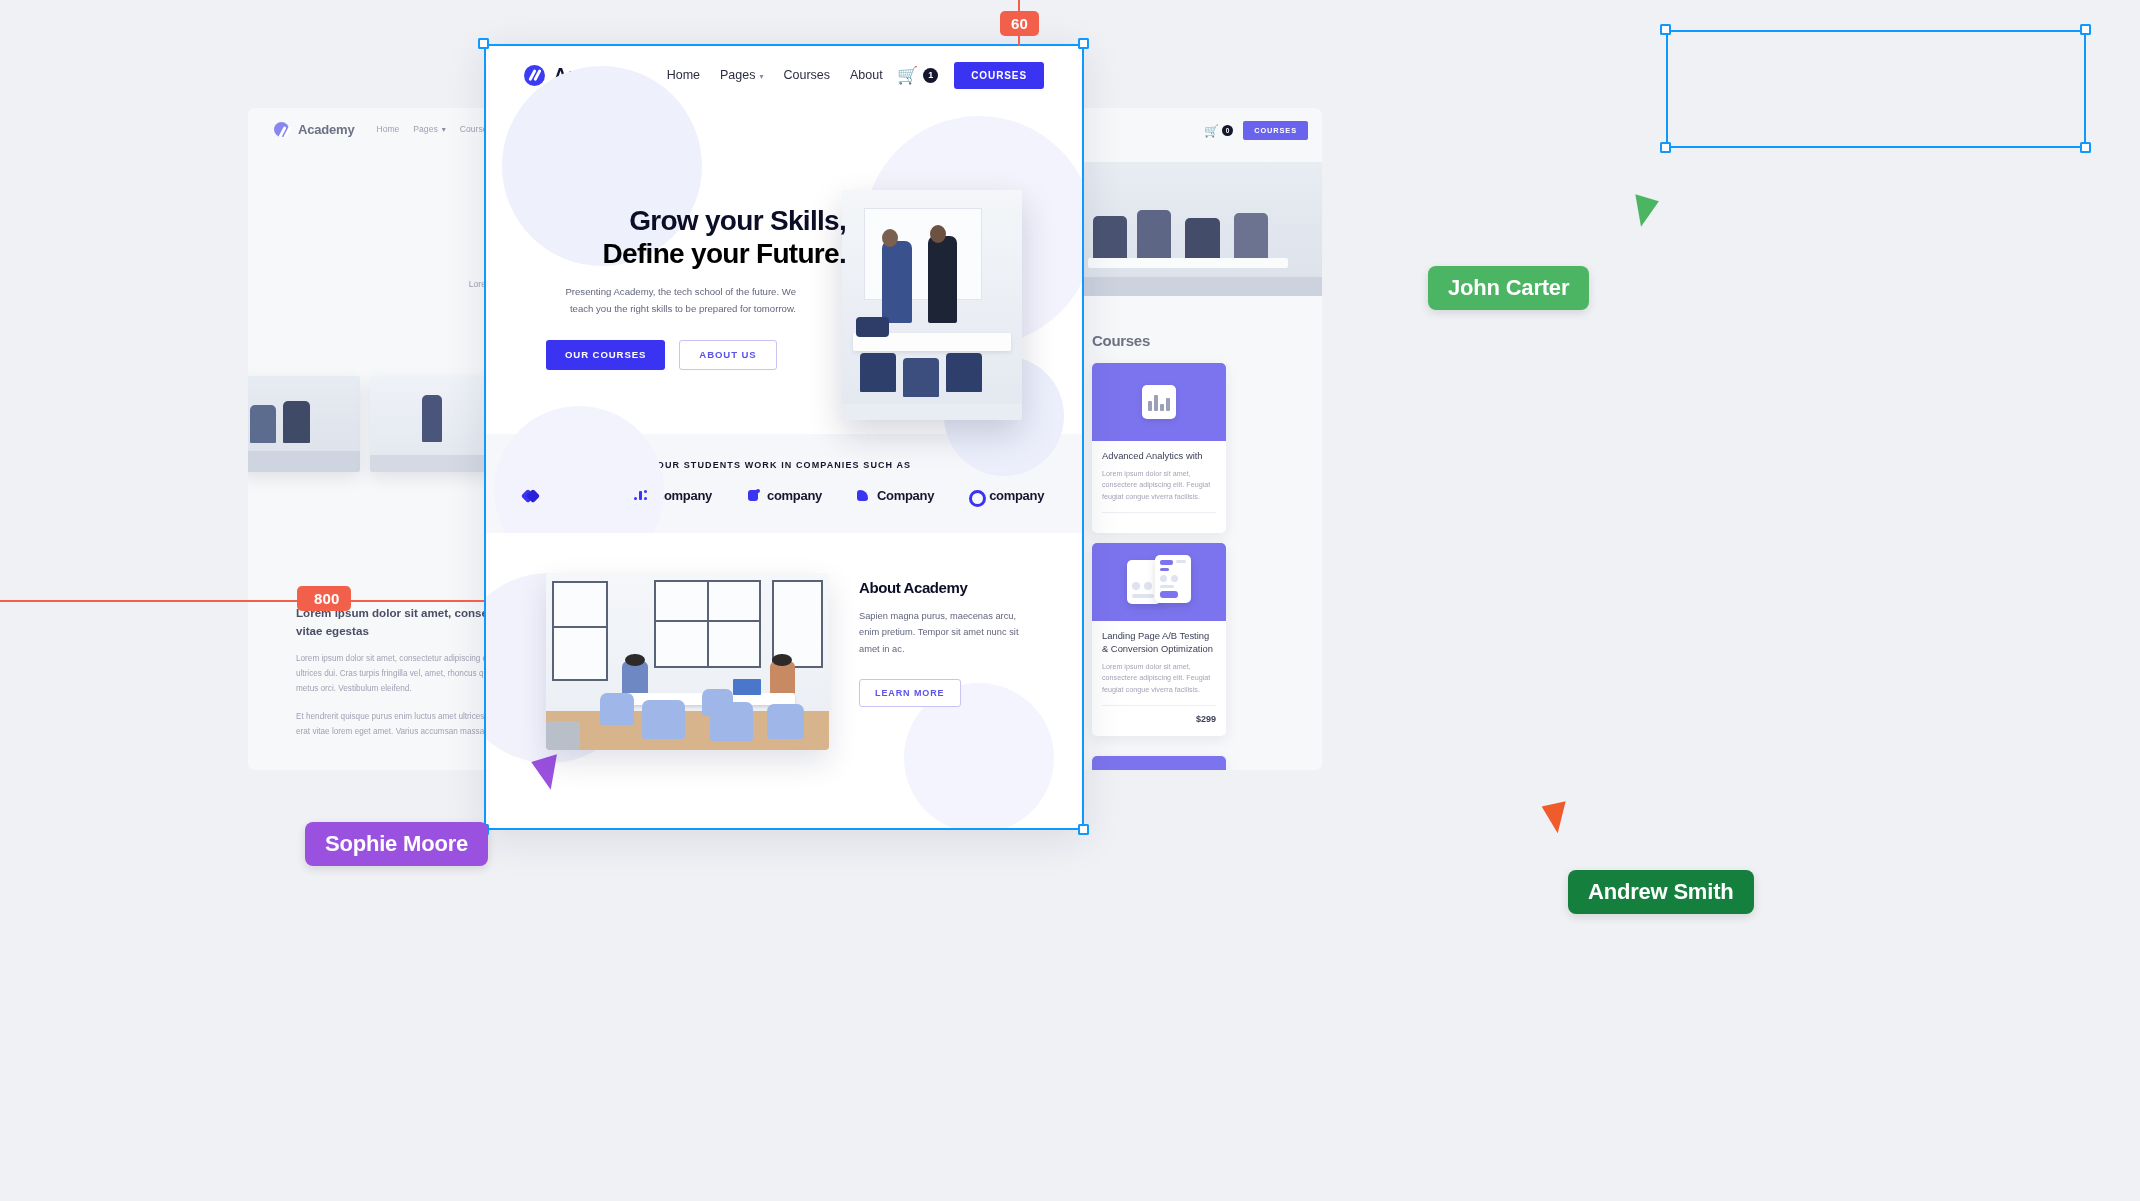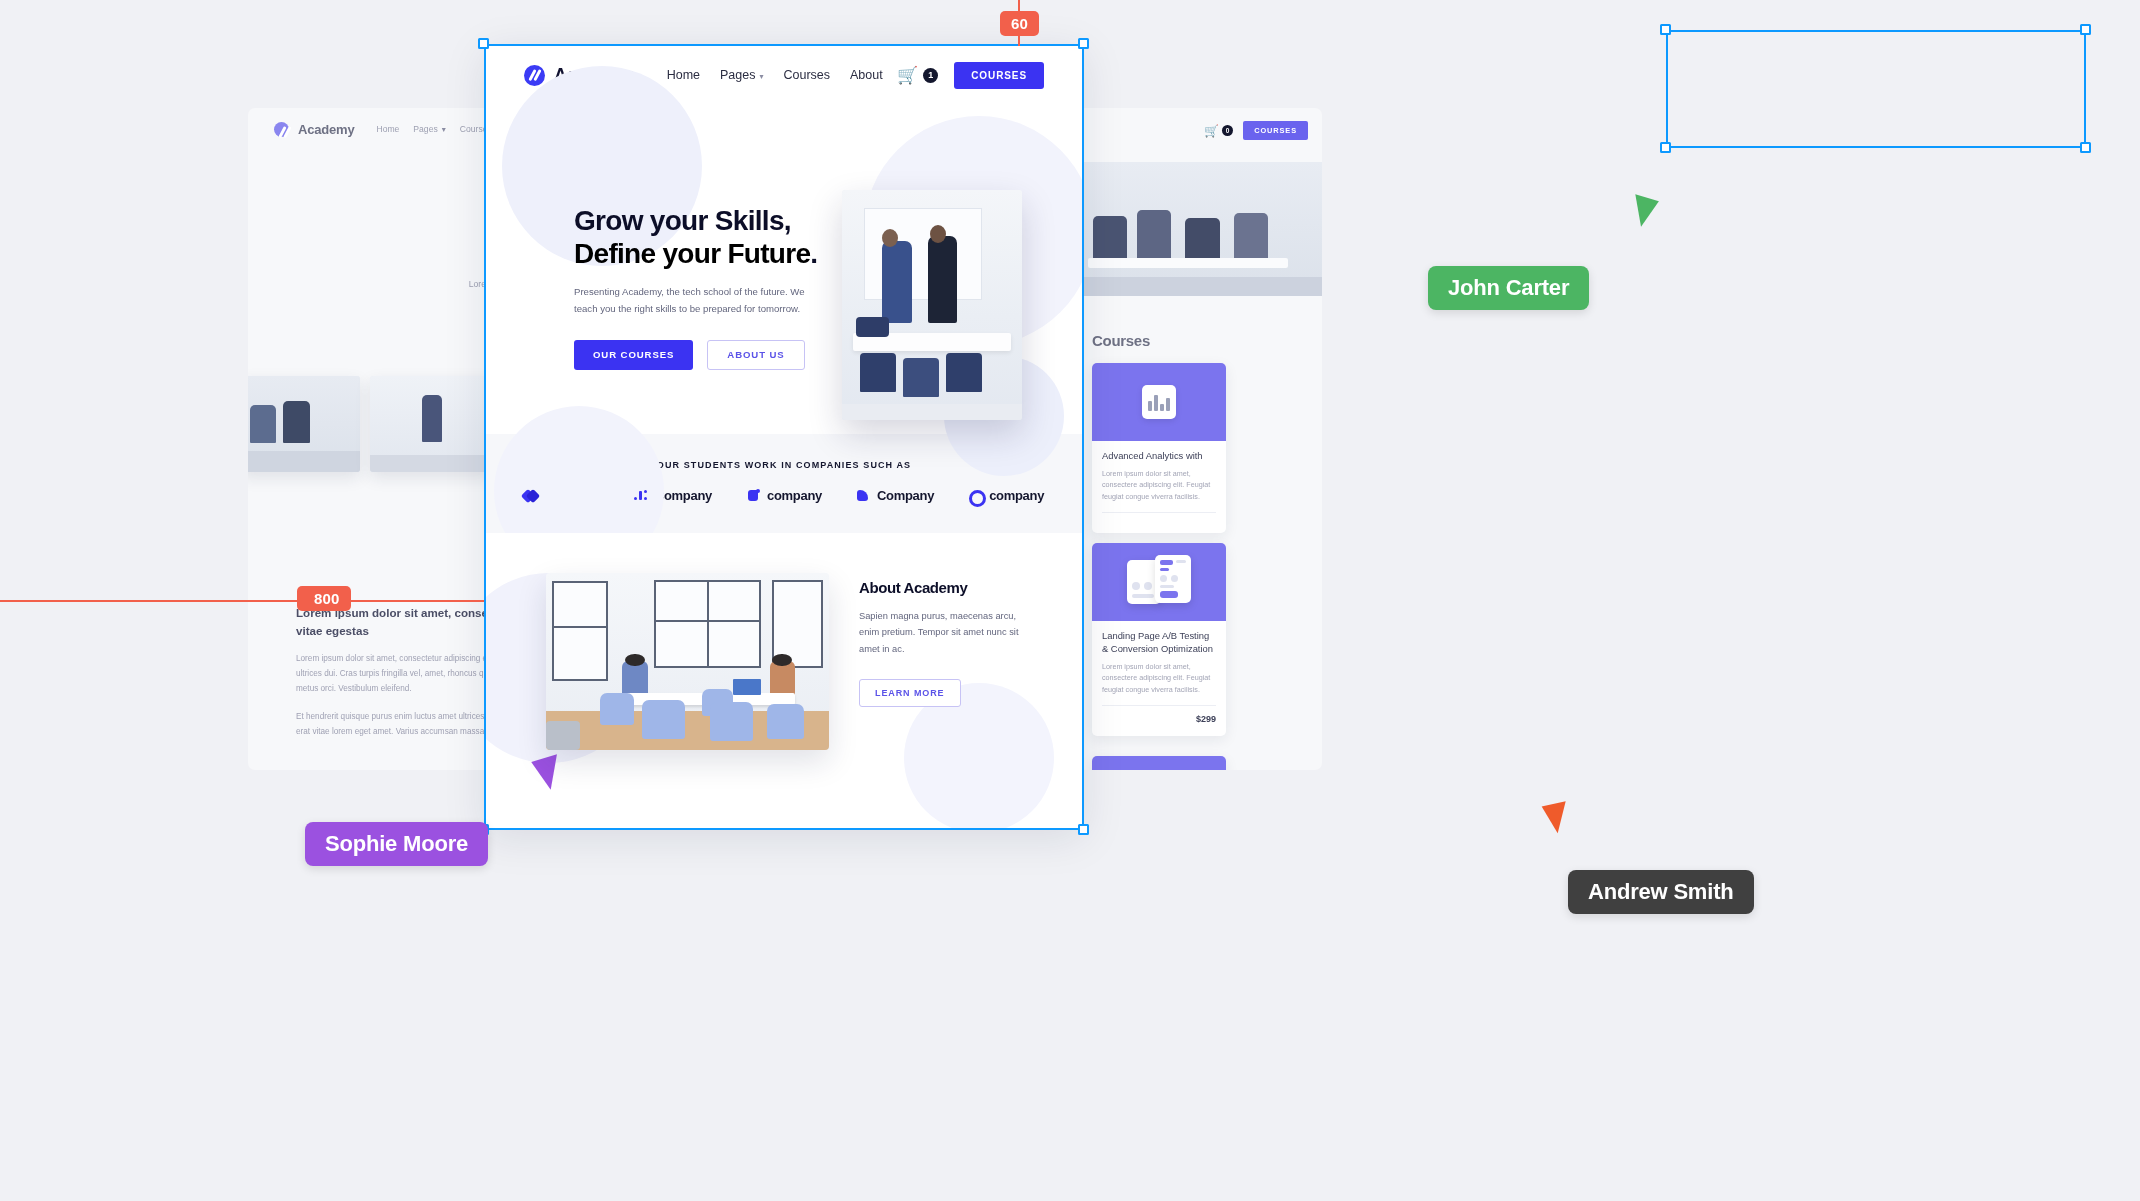--- a/index.html
+++ b/index.html
@@ -47,21 +47,21 @@
   .btn-primary { background: #3b33f2; color: #fff; }
   .btn-outline { background: #fff; color: #5b53e8; border: 1px solid #c7c3f5; }
   .nav-cta { height: 27px; padding: 0 17px; font-size: 10px; border-radius: 3px; }
 
   
   .blob { position: absolute; background: #eef0fb; border-radius: 50%; pointer-events: none; }
 
   
   #front { left: 484px; top: 44px; width: 600px; height: 786px; box-shadow: 0 8px 40px rgba(20,25,60,.10); }
   #front-scroll { position: relative; width: 600px; }
-  .hero { position: relative; padding: 36px 62px 0 90px; }
+  .hero { position: relative; padding: 36px 62px 0 62px; text-align: right; }
   .hero-grid { display: flex; gap: 20px; }
   .hero-left { width: 300px; padding-top: 62px; }
   .h1 { font-size: 28px; line-height: 1.18; font-weight: 700; color: #0c0e28; letter-spacing: -0.7px; }
   .h1 .accent { color: #000000; }
   .hero-p { margin-top: 14px; font-size: 9.6px; line-height: 1.75; color: #63667e; max-width: 250px; }
   .hero-btns { margin-top: 22px; display: flex; gap: 14px; }
   .btn-lg { height: 30px; padding: 0 19px; font-size: 9.6px; border-radius: 3px; }
   .hero-photo {
     position: absolute; right: 62px; top: 84px;
     width: 180px; height: 230px; border-radius: 3px; overflow: hidden;
@@ -471,21 +471,21 @@
   <div class="measure-line" style="left:0px;top:600px;width:484px;height:2px;"></div>
   <div class="measure-pill" style="left:297px;top:586px;padding-left:17px;">800</div>
 
   <div class="arrow" style="left:1638px;top:192px;width:0;height:0;border-left:22px solid #4cb563;border-top:11px solid transparent;border-bottom:22px solid transparent;transform:rotate(-10deg);"></div>
   <div class="cursor-tag" style="left:1428px;top:266px;background:#4cb563;">John Carter</div>
 
   <div class="arrow" style="left:530px;top:752px;width:0;height:0;border-right:24px solid #9b51e0;border-top:12px solid transparent;border-bottom:24px solid transparent;transform:rotate(10deg);"></div>
   <div class="cursor-tag" style="left:305px;top:822px;background:#9b51e0;">Sophie Moore</div>
 
   <div class="arrow" style="left:1540px;top:798px;width:0;height:0;border-right:22px solid #ef5b2b;border-top:11px solid transparent;border-bottom:22px solid transparent;transform:rotate(14deg);"></div>
-  <div class="cursor-tag" style="left:1568px;top:870px;background:#404040;border-radius:8px;">Andrew Smith</div>
+  <div class="cursor-tag" style="left:1568px;top:870px;background:#15803d;border-radius:8px;">Andrew Smith</div>
 
   <div class="sel-box" style="left:1666px;top:30px;width:420px;height:118px;"></div>
   <div class="handle" style="left:1660px;top:24px;"></div>
   <div class="handle" style="left:2080px;top:24px;"></div>
   <div class="handle" style="left:1660px;top:142px;"></div>
   <div class="handle" style="left:2080px;top:142px;"></div>
 
 </div>
 
 </body></html>

